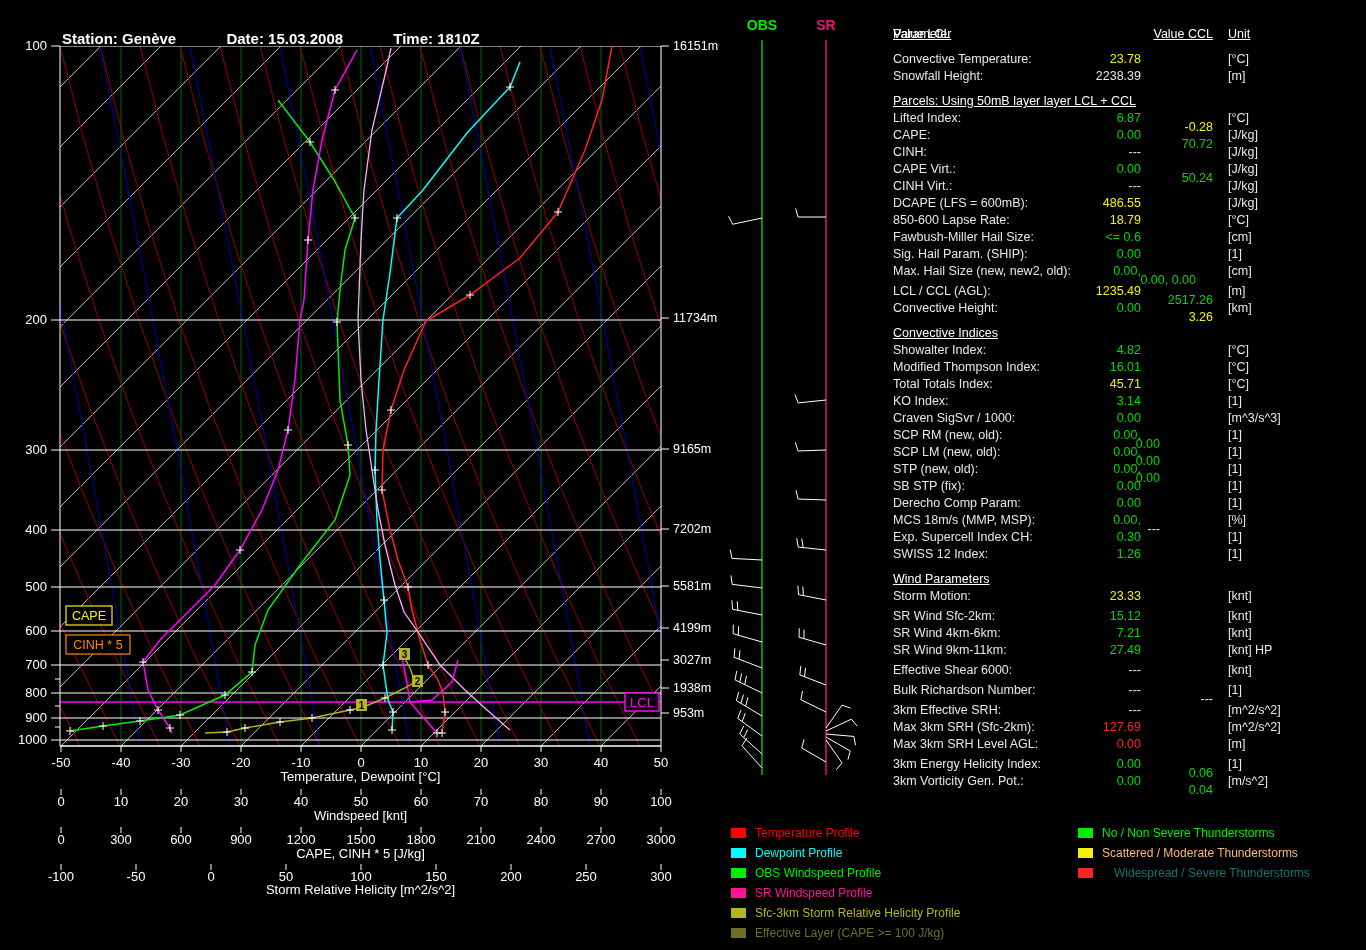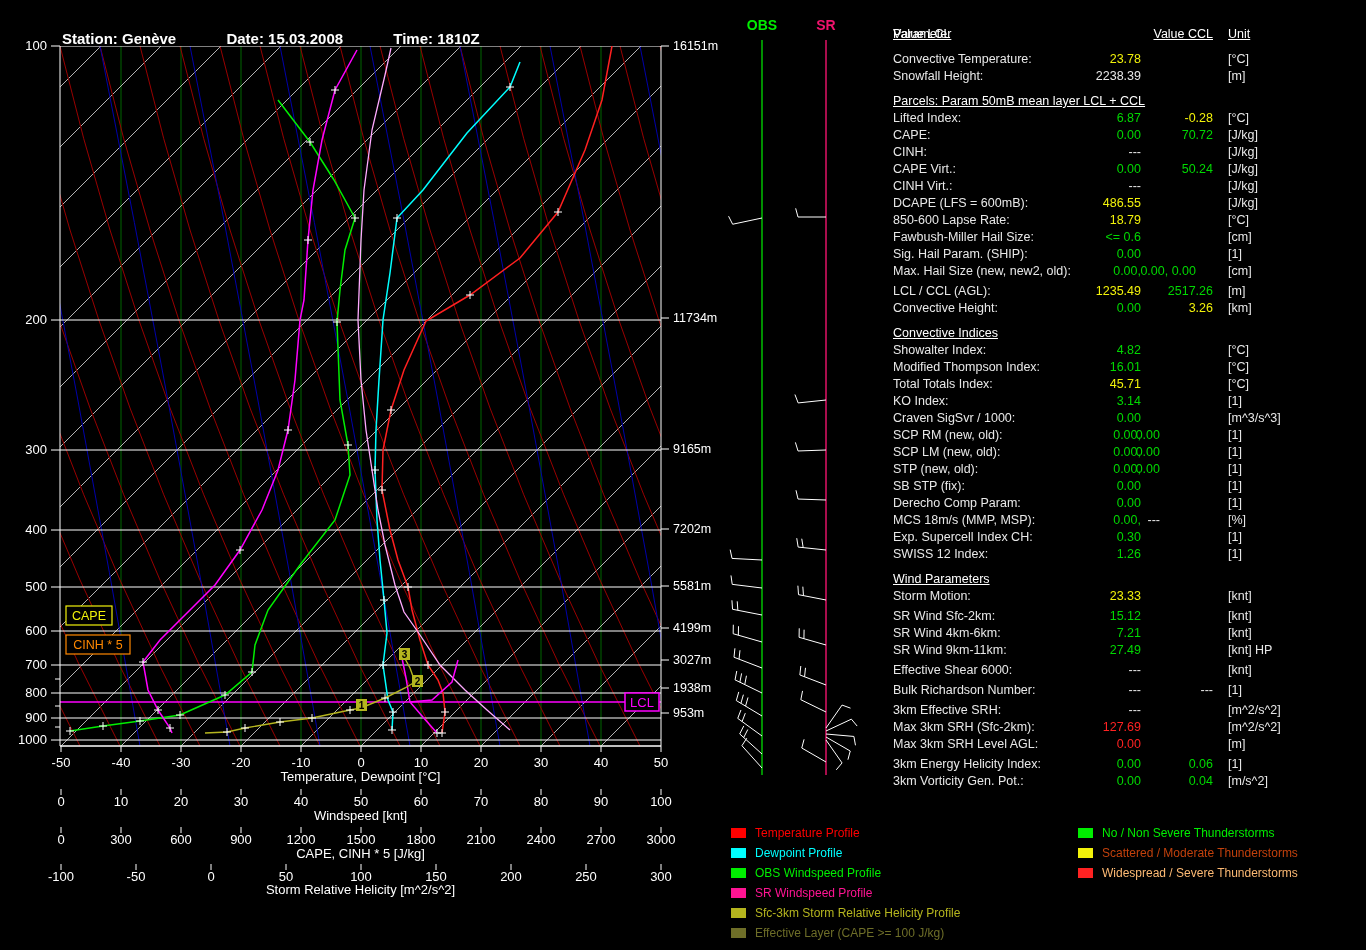--- a/index.html
+++ b/index.html
@@ -8,21 +8,21 @@
   #station-header{position:absolute;left:62px;top:10px;color:#fff;font-size:15px;font-weight:bold;white-space:nowrap;margin-top:20px;}
   #station-header span{margin-right:46px;}
   #skewt-svg{position:absolute;left:0;top:0;}
   
   #data-table{position:absolute;left:893px;top:26px;width:470px;font-size:12.5px;color:#e8e8e8;}
   .thead,.trow{position:relative;height:17px;line-height:17px;white-space:nowrap;}
   .thead span{text-decoration:underline;color:#fff;}
   .sect{height:17px;line-height:17px;margin-top:8px;color:#fff;text-decoration:underline;white-space:nowrap;}
   .lbl{position:absolute;left:0;}
   .v1{position:absolute;left:16px;width:232px;text-align:right;}
-  .v2{position:absolute;left:0;text-align:right;}
+  .v2{position:absolute;left:0;text-align:right;margin-top:9px;}
   .unit{position:absolute;left:335px;}
   .h-param{position:absolute;left:0;}
   .h-v1{position:absolute;left:0;width:232px;text-align:left;}
   .h-v2{position:absolute;left:0;width:320px;text-align:right;}
   .h-unit{position:absolute;left:335px;}
   .gap{margin-top:3px;}
   .cg{color:#00d800}.cy{color:#f2f20a}.cw{color:#e8e8e8}.cr{color:#ff2222}
   
   .legend{position:absolute;font-size:12px;}
   #legend-left{left:731px;top:823px;}
@@ -434,21 +434,21 @@
       <div class="trow">
         <span class="lbl cw">Convective Temperature:</span>
         <span class="v1 cy">23.78</span>
         <span class="unit cw">[°C]</span>
       </div>
       <div class="trow">
         <span class="lbl cw">Snowfall Height:</span>
         <span class="v1 cw">2238.39</span>
         <span class="unit cw">[m]</span>
       </div>
-      <div class="sect">Parcels: Param 50mB mean layer LCL + CCL</div>
+      <div class="sect">Parcels: Using 50mB layer layer LCL + CCL</div>
       <div class="trow">
         <span class="lbl cw">Lifted Index:</span>
         <span class="v1 cg">6.87</span>
         <span class="v2 cy" style="width: 320px;">-0.28</span>
         <span class="unit cw">[°C]</span>
       </div>
       <div class="trow">
         <span class="lbl cw">CAPE:</span>
         <span class="v1 cg">0.00</span>
         <span class="v2 cg" style="width: 320px;">70.72</span>
@@ -665,20 +665,20 @@
         <span style="color: rgb(110, 110, 40);">Effective Layer (CAPE &gt;= 100 J/kg)</span>
       </div>
     </div>
   <div id="legend-right" class="legend">
       <div class="leg-row">
         <span class="leg-swatch" style="background: rgb(0, 238, 0);"></span>
         <span style="color: rgb(0, 238, 0);">No / Non Severe Thunderstorms</span>
       </div>
       <div class="leg-row">
         <span class="leg-swatch" style="background: rgb(242, 242, 10);"></span>
-        <span style="color: #c2410c;">Scattered / Moderate Thunderstorms</span>
+        <span style="color: #fdba74;">Scattered / Moderate Thunderstorms</span>
       </div>
       <div class="leg-row">
         <span class="leg-swatch" style="background: rgb(255, 34, 34);"></span>
-        <span style="color: #fdba74;">Widespread / Severe Thunderstorms</span>
+        <span style="color: #0f766e; margin-left: 12px;">Widespread / Severe Thunderstorms</span>
       </div>
     </div>
 </div>
 
 </body></html>

